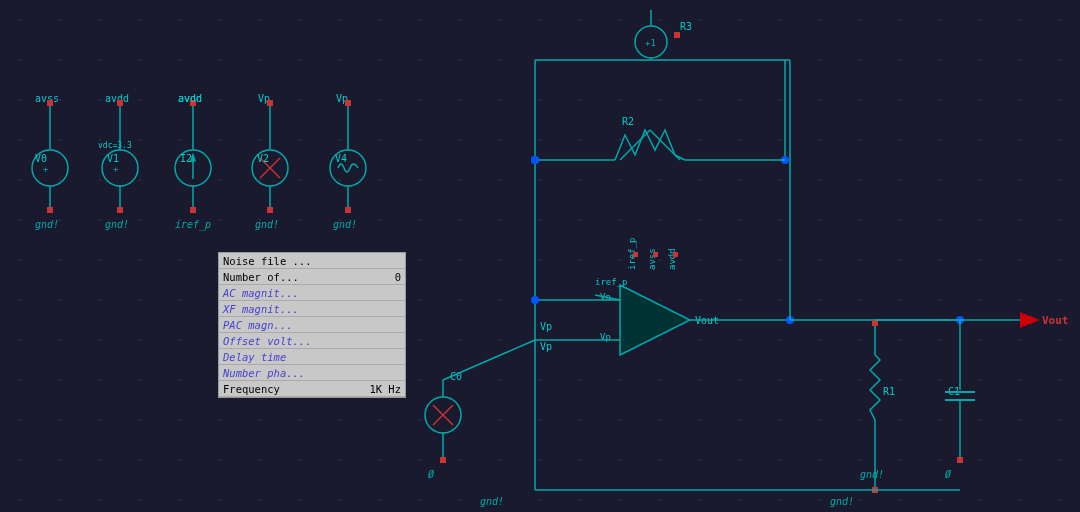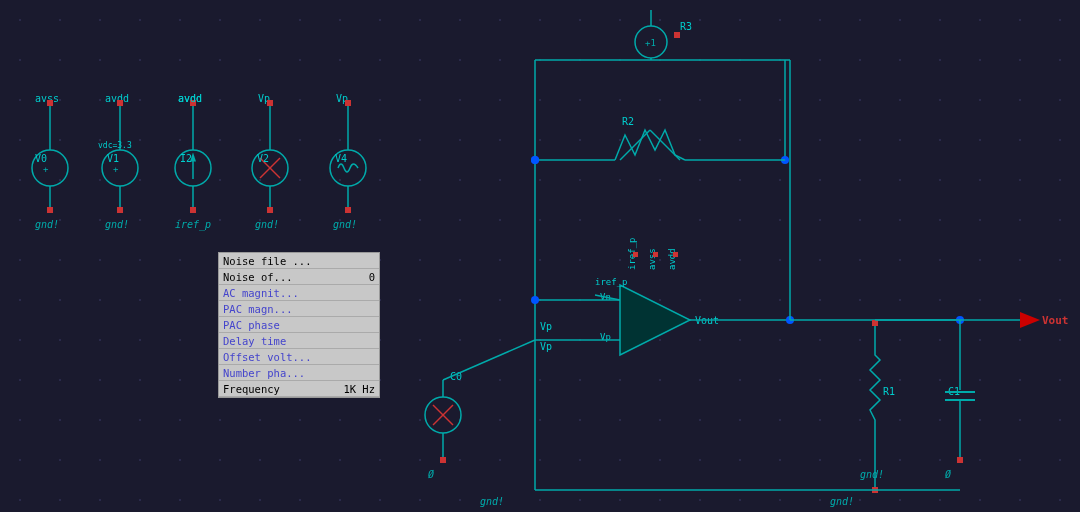--- a/index.html
+++ b/index.html
@@ -20,37 +20,38 @@
       background-image:
         radial-gradient(circle, #2a2a4a 1px, transparent 1px);
       background-size: 40px 40px;
     }
 
     
     .props-panel {
       position: absolute;
       top: 252px;
       left: 218px;
-      width: 162px;
+      width: 188px;
       background: #c8c8c8;
       border: 1px solid #999;
       font-size: 11px;
       z-index: 10;
     }
 
     .props-row {
       display: flex;
       justify-content: space-between;
       padding: 1px 4px;
       border-bottom: 1px solid #aaa;
       min-height: 16px;
       align-items: center;
     }
 
     .props-row.italic .label {
+      font-style: italic;
       color: #4444cc;
     }
 
     .props-row .label {
       color: #000;
       font-size: 10.5px;
     }
 
     .props-row .value {
       color: #000;
@@ -260,41 +261,41 @@
   <text x="595" y="285" fill="#00cccc" font-size="9" font-family="monospace">iref_p</text>
   <line x1="595" y1="295" x2="620" y2="300" stroke="#00aaaa" stroke-width="1.5"></line>
 </svg>
 
 <div class="props-panel">
   <div class="props-row">
     <span class="label">Noise file ...</span>
     <span class="value"></span>
   </div>
   <div class="props-row">
-    <span class="label">Noise of...</span>
+    <span class="label">Number of...</span>
     <span class="value">0</span>
   </div>
   <div class="props-row italic">
     <span class="label">AC magnit...</span>
     <span class="value"></span>
   </div>
   <div class="props-row italic">
+    <span class="label">XF magnit...</span>
+    <span class="value"></span>
+  </div>
+  <div class="props-row italic">
     <span class="label">PAC magn...</span>
     <span class="value"></span>
   </div>
   <div class="props-row italic">
-    <span class="label">PAC phase</span>
+    <span class="label">Offset volt...</span>
     <span class="value"></span>
   </div>
   <div class="props-row italic">
     <span class="label">Delay time</span>
-    <span class="value"></span>
-  </div>
-  <div class="props-row italic">
-    <span class="label">Offset volt...</span>
     <span class="value"></span>
   </div>
   <div class="props-row italic">
     <span class="label">Number pha...</span>
     <span class="value"></span>
   </div>
   <div class="props-row">
     <span class="label">Frequency</span>
     <span class="value">1K Hz</span>
   </div>

